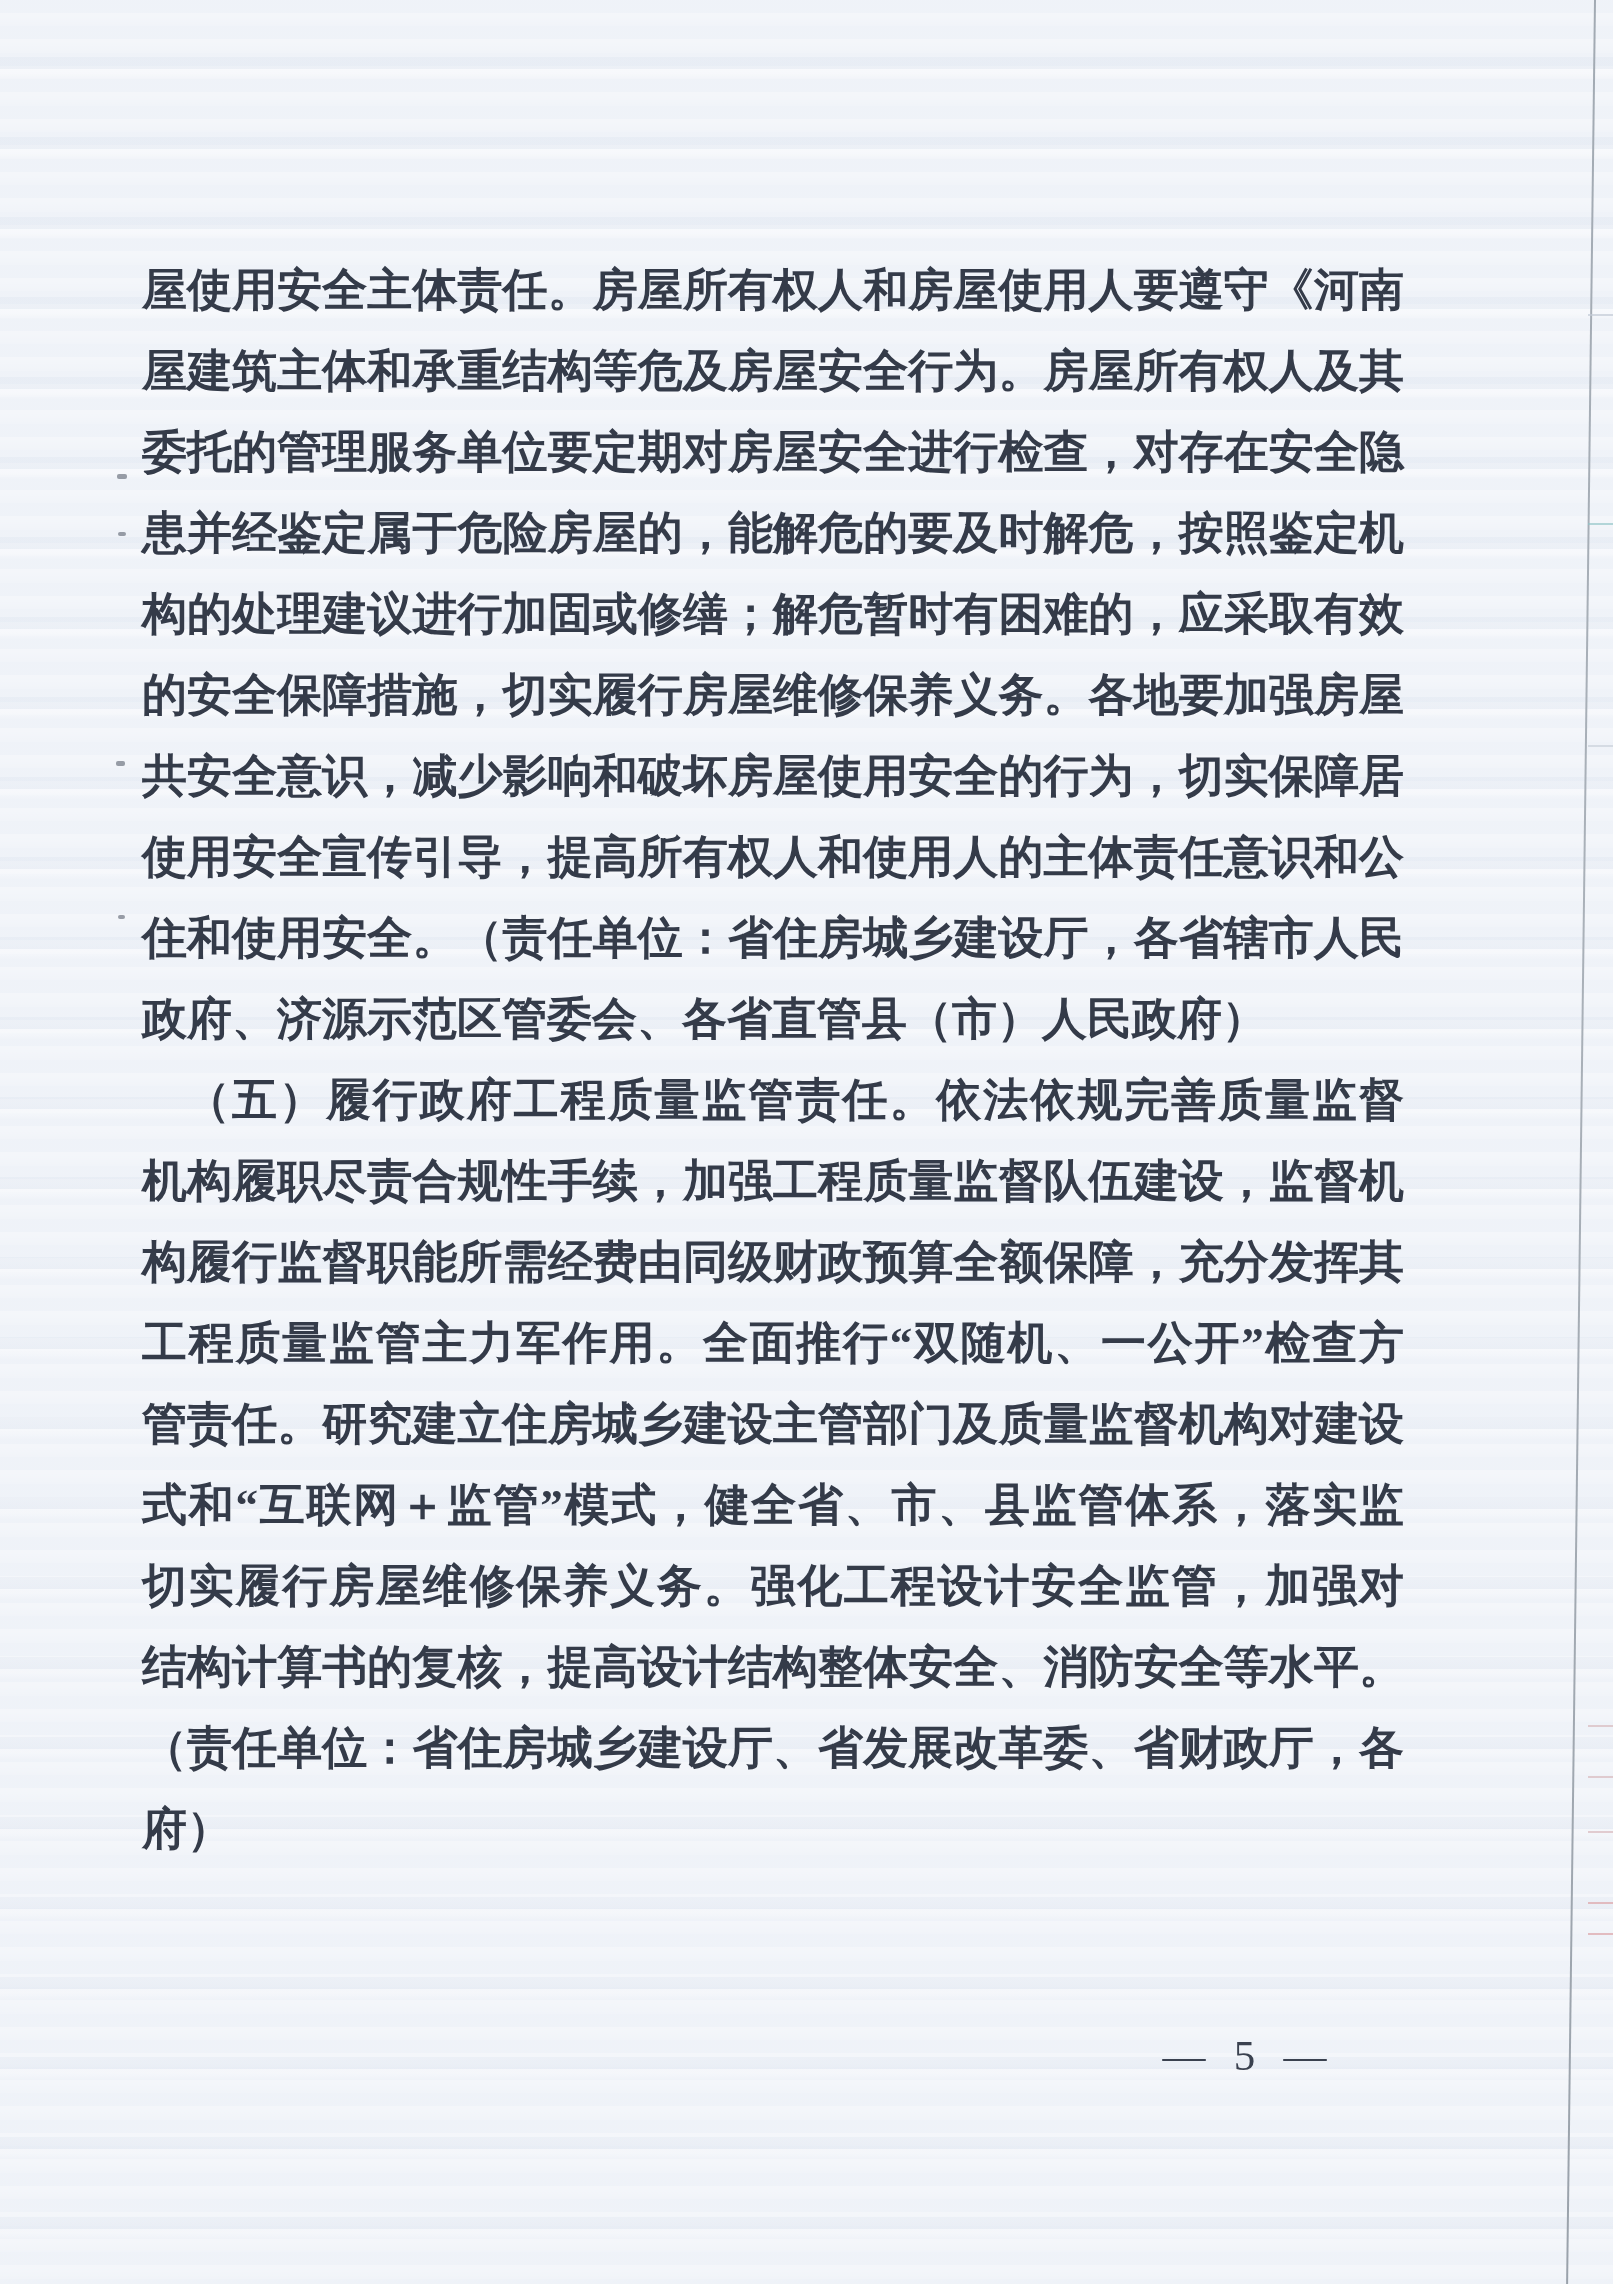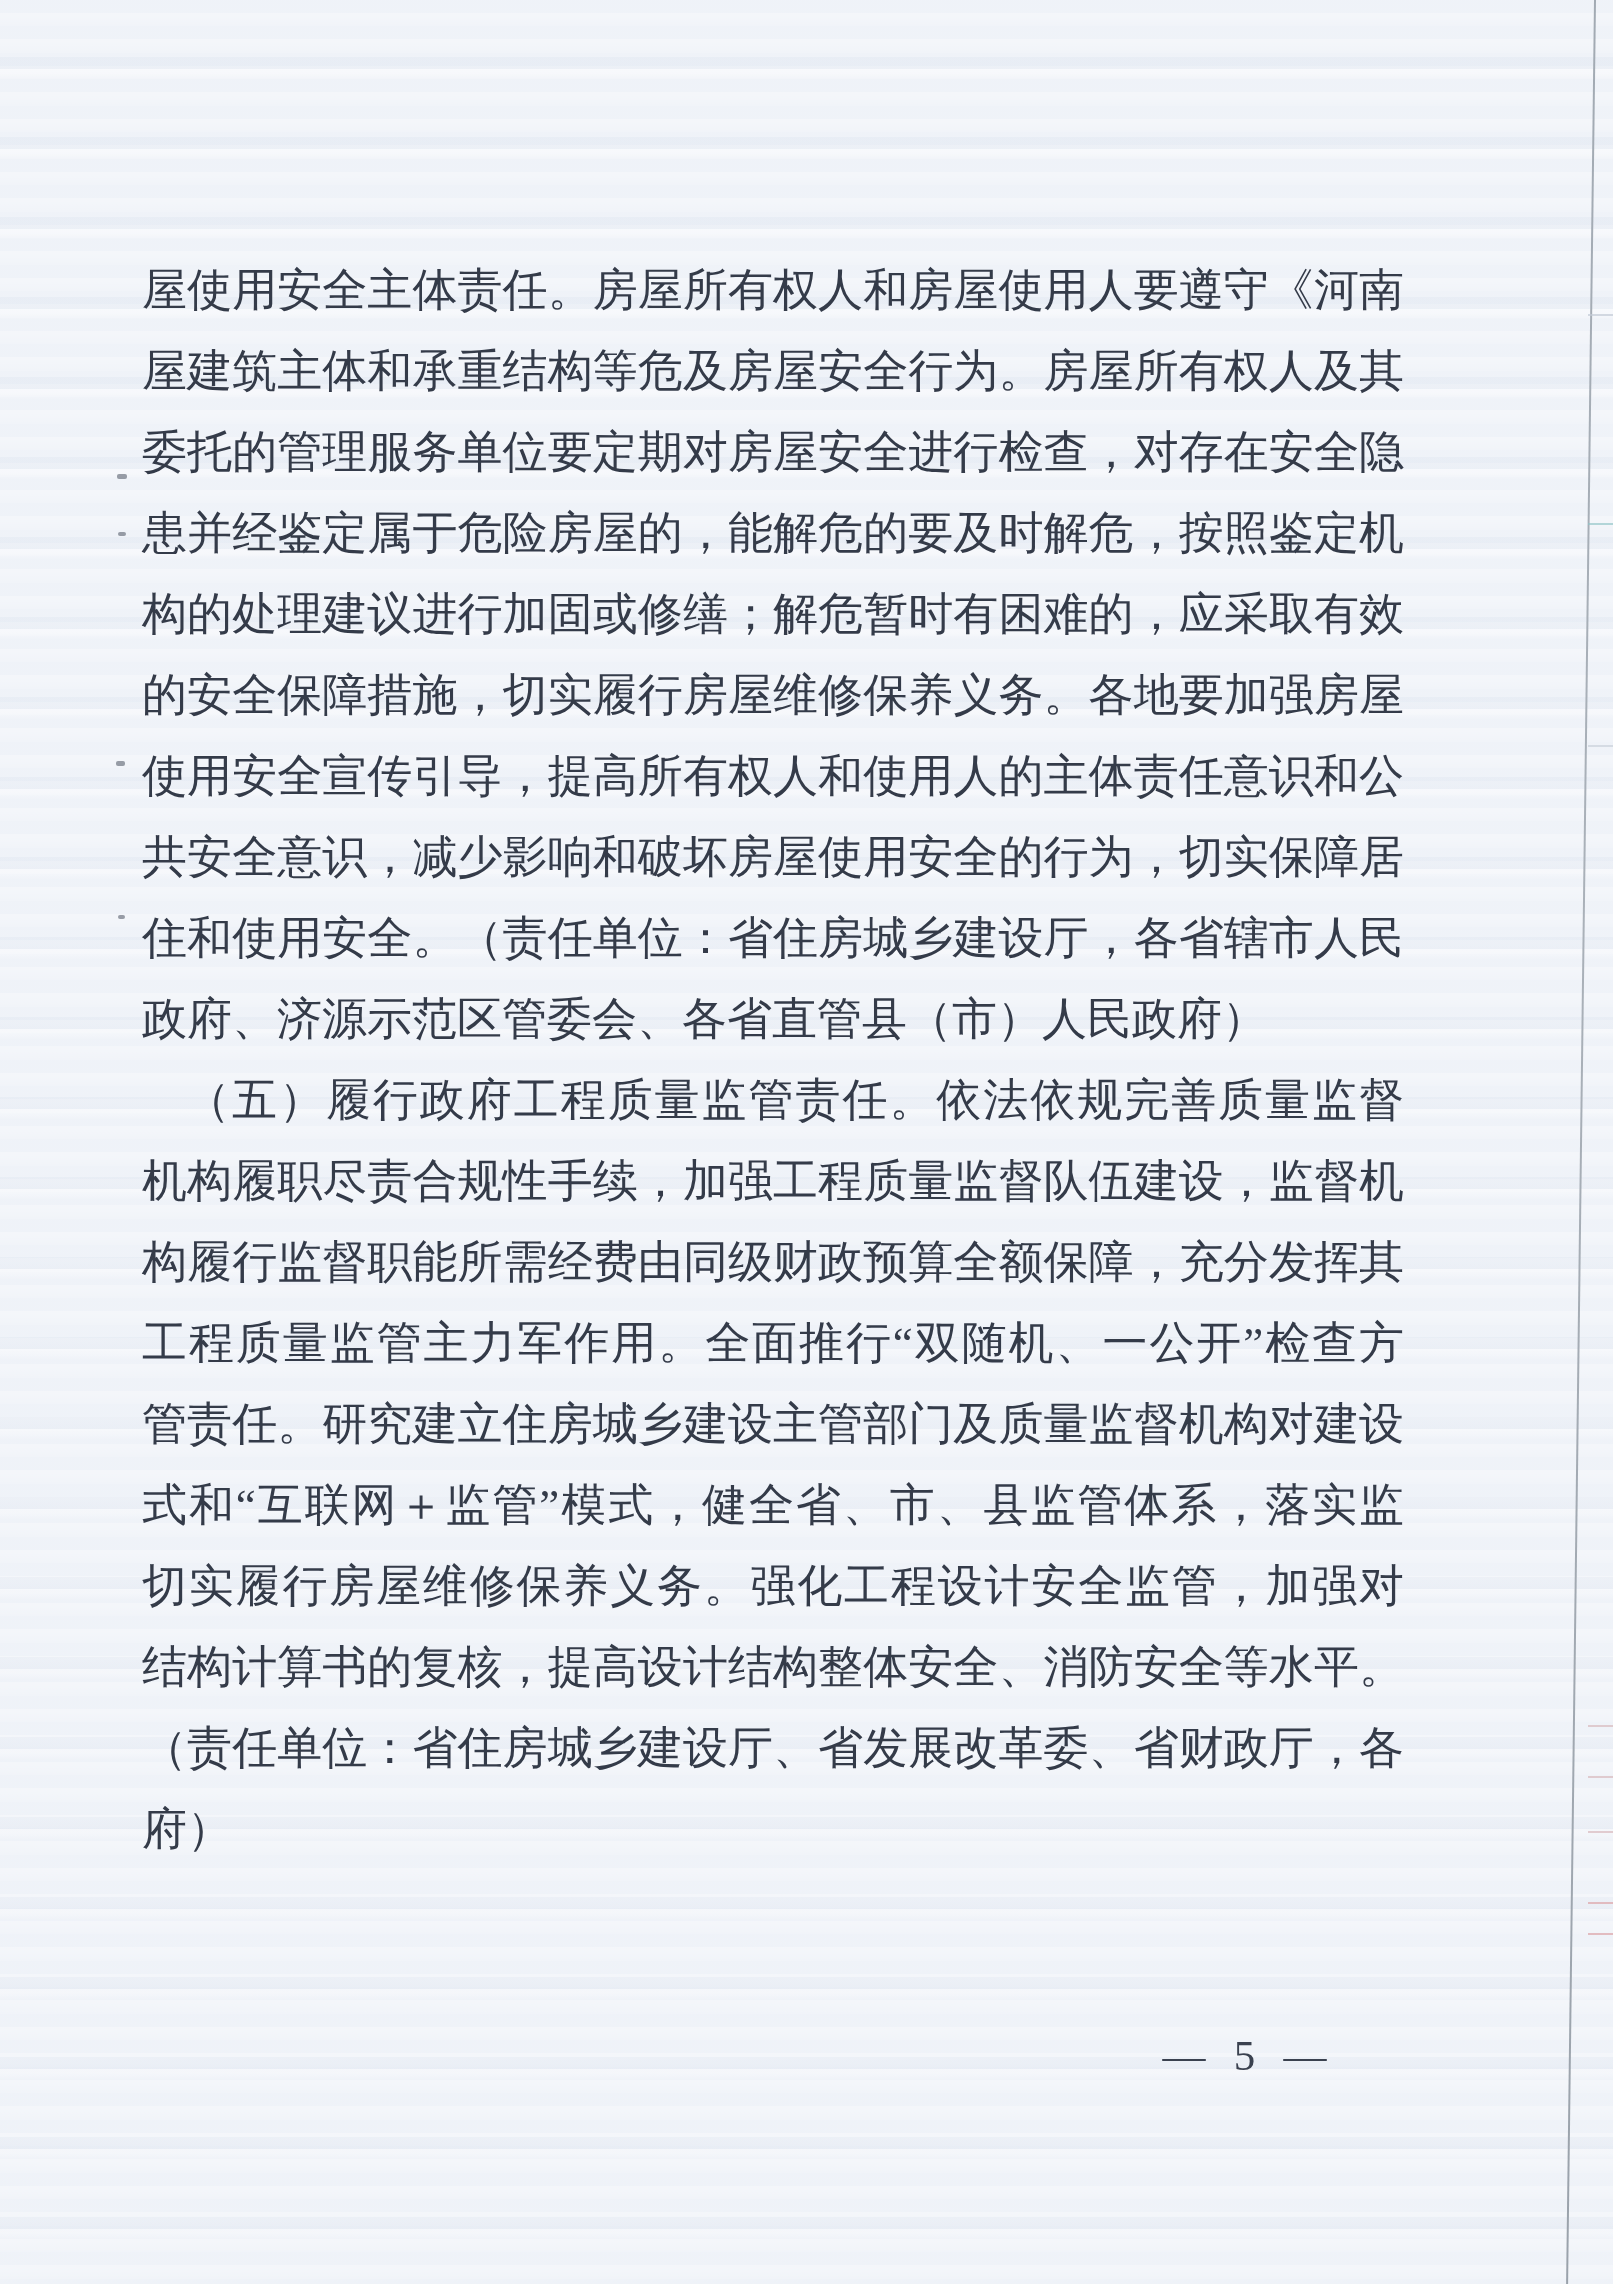--- a/index.html
+++ b/index.html
@@ -48,20 +48,21 @@
     color: #343b49;
     font-size: 45px;
     line-height: 81px;
     text-align: justify;
     letter-spacing: 0;
   }
   .line {
     text-align-last: justify;
     white-space: nowrap;
     text-align: justify;
+    font-weight: bold;
   }
   .line.full { white-space: normal; }
   .line.short {
     text-align-last: left;
     white-space: normal;
   }
   .line.indent {
     text-indent: 43px;
   }
   .page-number {
@@ -122,22 +123,22 @@
 
   <div class="scan-texture"></div>
 
   <div class="text-block">
     <div class="line full">屋使用安全主体责任。房屋所有权人和房屋使用人要遵守《河南</div>
     <div class="line full">屋建筑主体和承重结构等危及房屋安全行为。房屋所有权人及其</div>
     <div class="line full">委托的管理服务单位要定期对房屋安全进行检查，对存在安全隐</div>
     <div class="line full">患并经鉴定属于危险房屋的，能解危的要及时解危，按照鉴定机</div>
     <div class="line full">构的处理建议进行加固或修缮；解危暂时有困难的，应采取有效</div>
     <div class="line full">的安全保障措施，切实履行房屋维修保养义务。各地要加强房屋</div>
+    <div class="line full">共安全意识，减少影响和破坏房屋使用安全的行为，切实保障居</div>
     <div class="line full">使用安全宣传引导，提高所有权人和使用人的主体责任意识和公</div>
-    <div class="line full">共安全意识，减少影响和破坏房屋使用安全的行为，切实保障居</div>
     <div class="line full">住和使用安全。（责任单位：省住房城乡建设厅，各省辖市人民</div>
     <div class="line short">政府、济源示范区管委会、各省直管县（市）人民政府）</div>
     <div class="line full indent">（五）履行政府工程质量监管责任。依法依规完善质量监督</div>
     <div class="line full">机构履职尽责合规性手续，加强工程质量监督队伍建设，监督机</div>
     <div class="line full">构履行监督职能所需经费由同级财政预算全额保障，充分发挥其</div>
     <div class="line full">工程质量监管主力军作用。全面推行“双随机、一公开”检查方</div>
     <div class="line full">管责任。研究建立住房城乡建设主管部门及质量监督机构对建设</div>
     <div class="line full">式和“互联网＋监管”模式，健全省、市、县监管体系，落实监</div>
     <div class="line full">切实履行房屋维修保养义务。强化工程设计安全监管，加强对</div>
     <div class="line full">结构计算书的复核，提高设计结构整体安全、消防安全等水平。</div>

